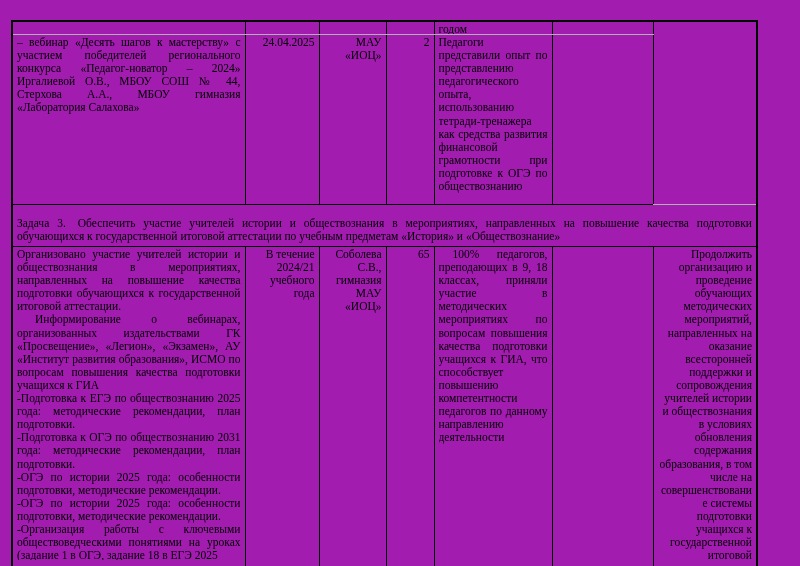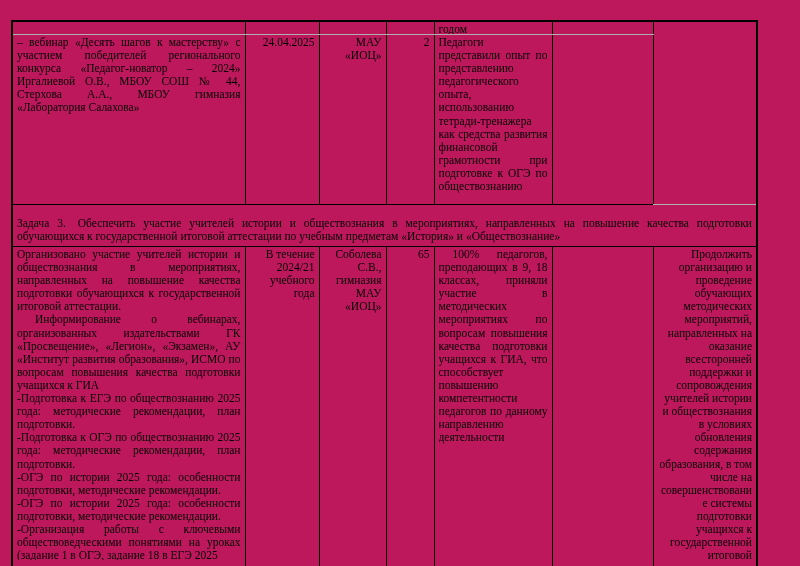--- a/index.html
+++ b/index.html
@@ -7,21 +7,21 @@
   body {
     width: 800px; height: 566px;
     font-family: "Liberation Serif", "DejaVu Serif", serif;
     font-size: 11.5px;
     line-height: 13.1px;
     color: #000000;
   }
   .page {
     position: relative;
     width: 800px; height: 566px;
-    background: #be185d;
+    background: #a21caf;
     overflow: hidden;
   }
   table.doc-table {
     position: absolute;
     left: 11px; top: 20px;
     width: 745px;
     border-collapse: collapse;
     table-layout: fixed;
     border: 2px solid #000000;
   }
@@ -117,21 +117,21 @@
         </div>
       </td>
     </tr>
 
     <tr class="row-main" style="height:389px;">
       <td>
         <div class="clip clip-r4">
           <div class="j">Организовано участие учителей истории и обществознания в мероприятиях, направленных на повышение качества подготовки обучающихся к государственной итоговой аттестации.</div>
           <div class="j indent">Информирование о вебинарах, организованных издательствами ГК «Просвещение», «Легион», «Экзамен», АУ «Институт развития образования», ИСМО по вопросам повышения качества подготовки учащихся к ГИА</div>
           <div class="j">-Подготовка к ЕГЭ по обществознанию 2025 года: методические рекомендации, план подготовки.</div>
-          <div class="j">-Подготовка к ОГЭ по обществознанию 2025 года: методические рекомендации, план подготовки.</div>
+          <div class="j">-Подготовка к ОГЭ по обществознанию 2031 года: методические рекомендации, план подготовки.</div>
           <div class="j">-ОГЭ по истории 2025 года: особенности подготовки, методические рекомендации.</div>
           <div class="j">-ОГЭ по истории 2025 года: особенности подготовки, методические рекомендации.</div>
           <div class="j">-Организация работы с ключевыми обществоведческими понятиями на уроках (задание 1 в ОГЭ, задание 18 в ЕГЭ 2025</div>
         </div>
       </td>
       <td>
         <div class="clip clip-r4 c">В течение 2024/21 учебного года</div>
       </td>
       <td>
         <div class="clip clip-r4 c">Соболева С.В., гимназия МАУ «ИОЦ»</div>

